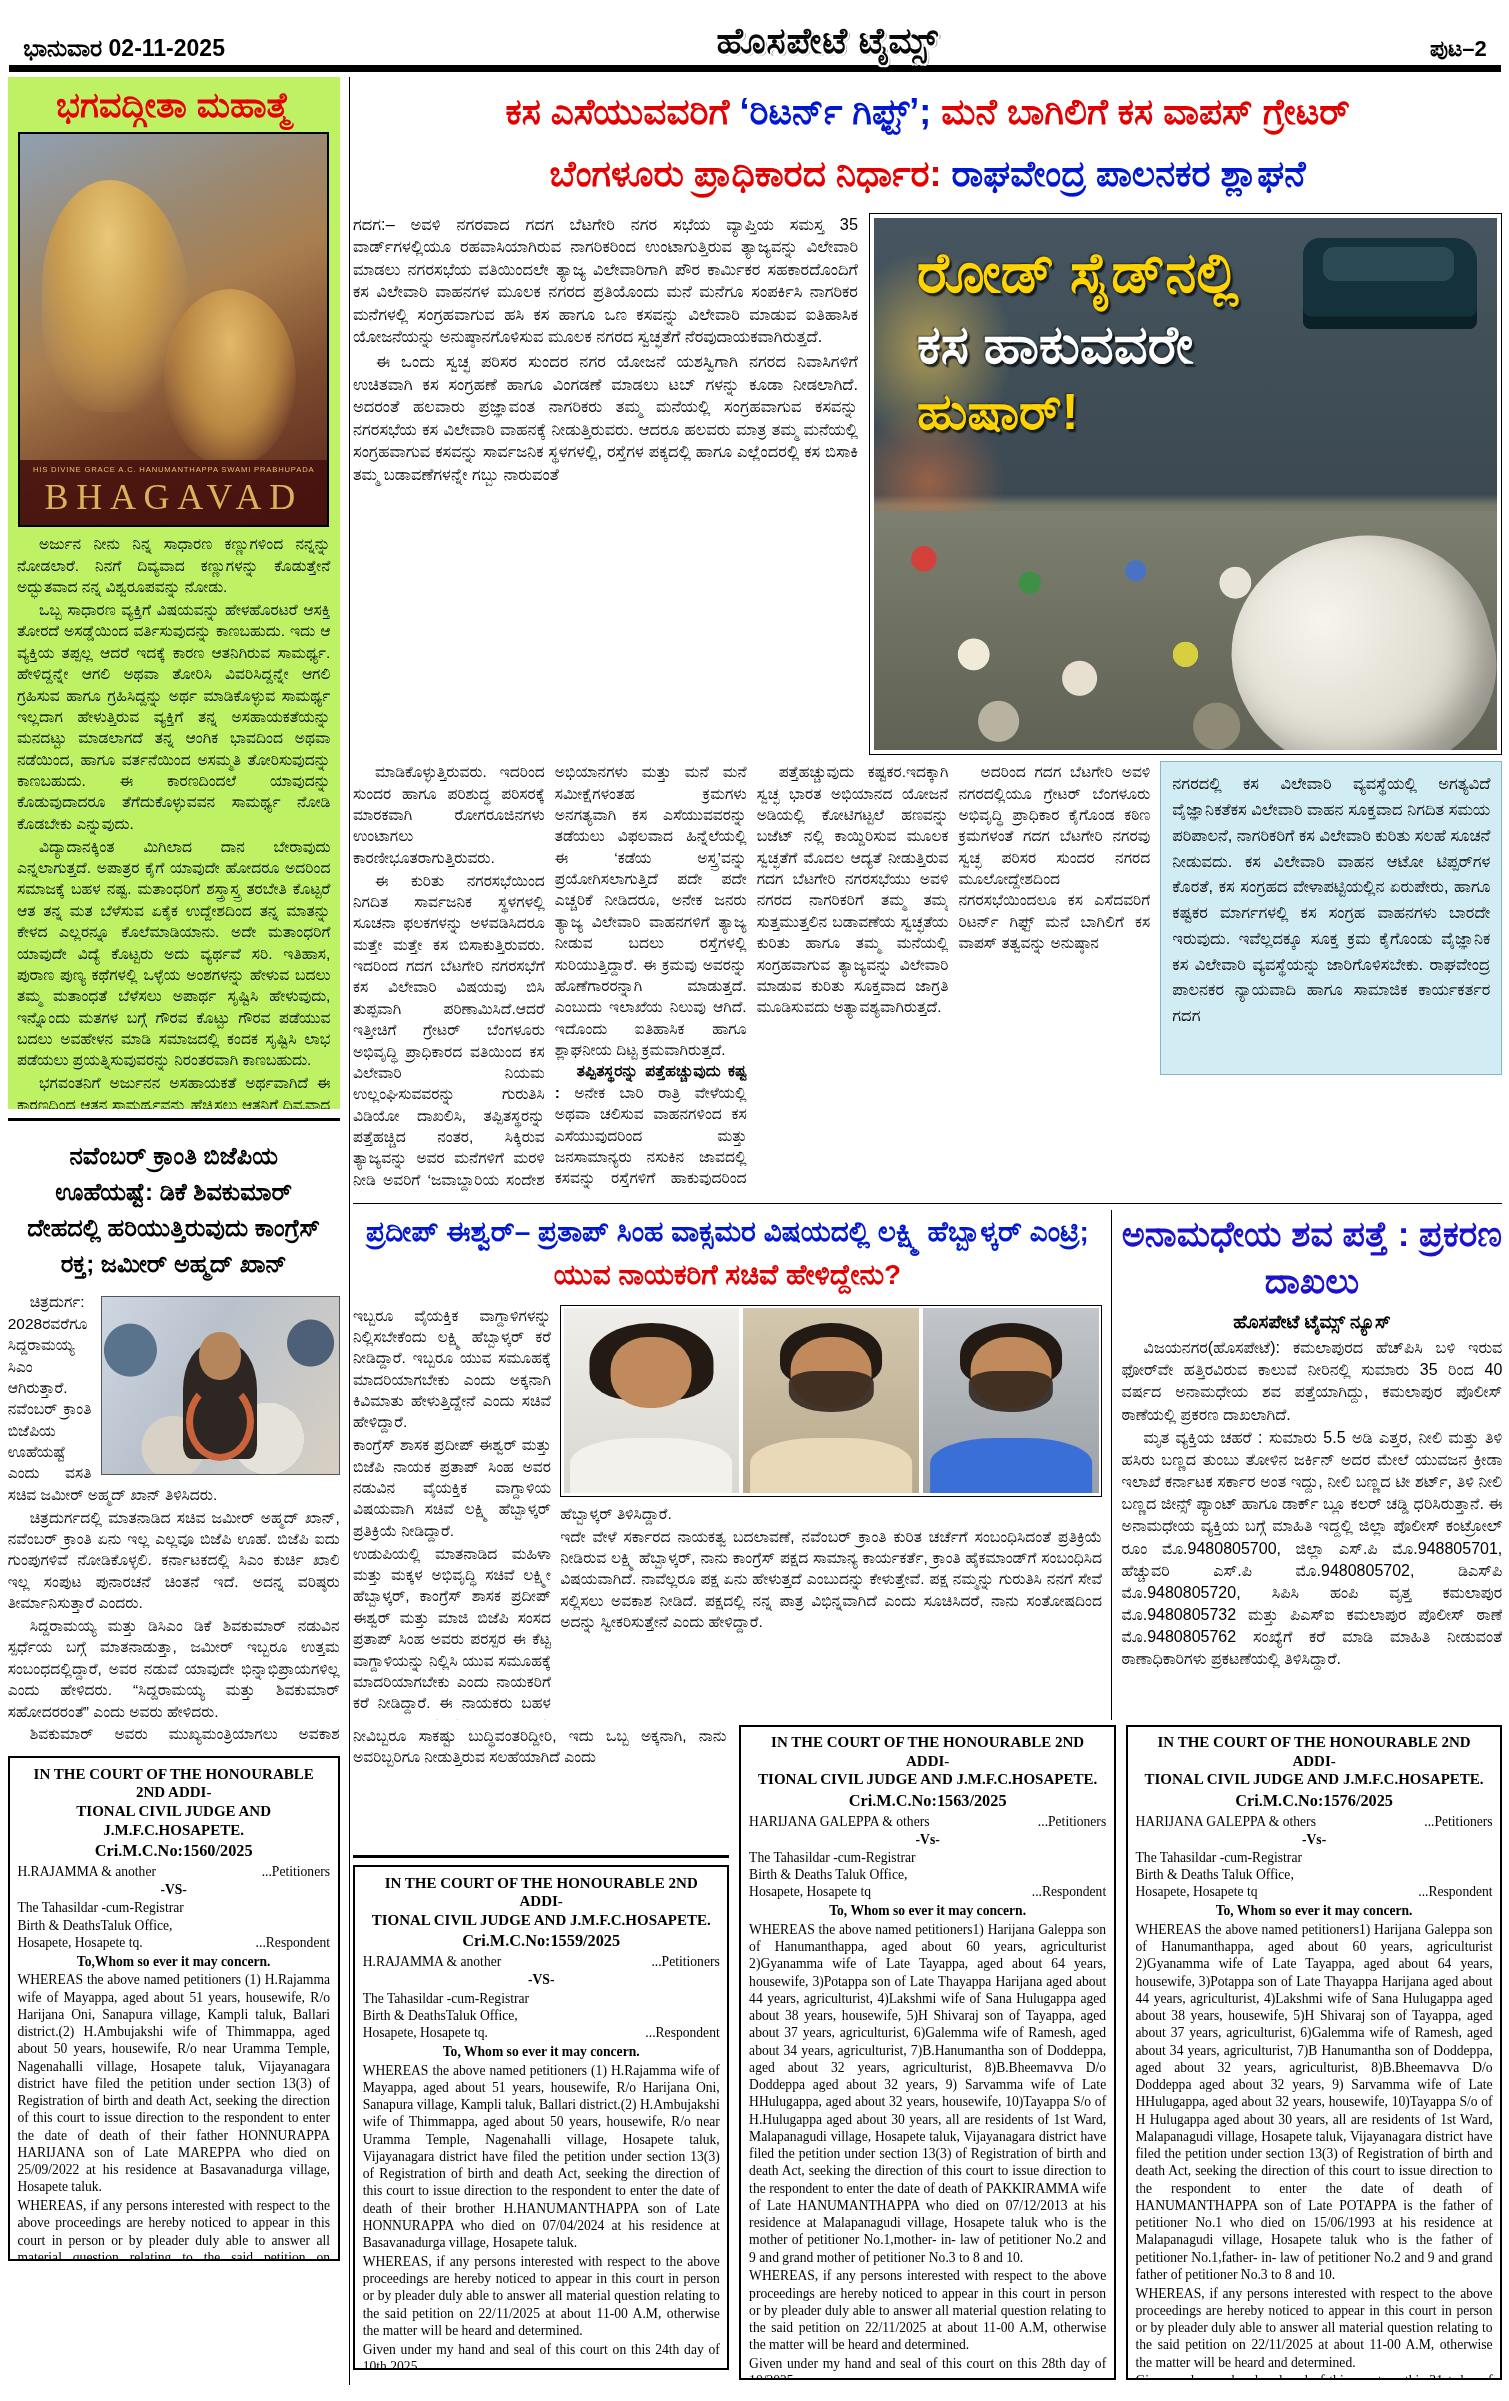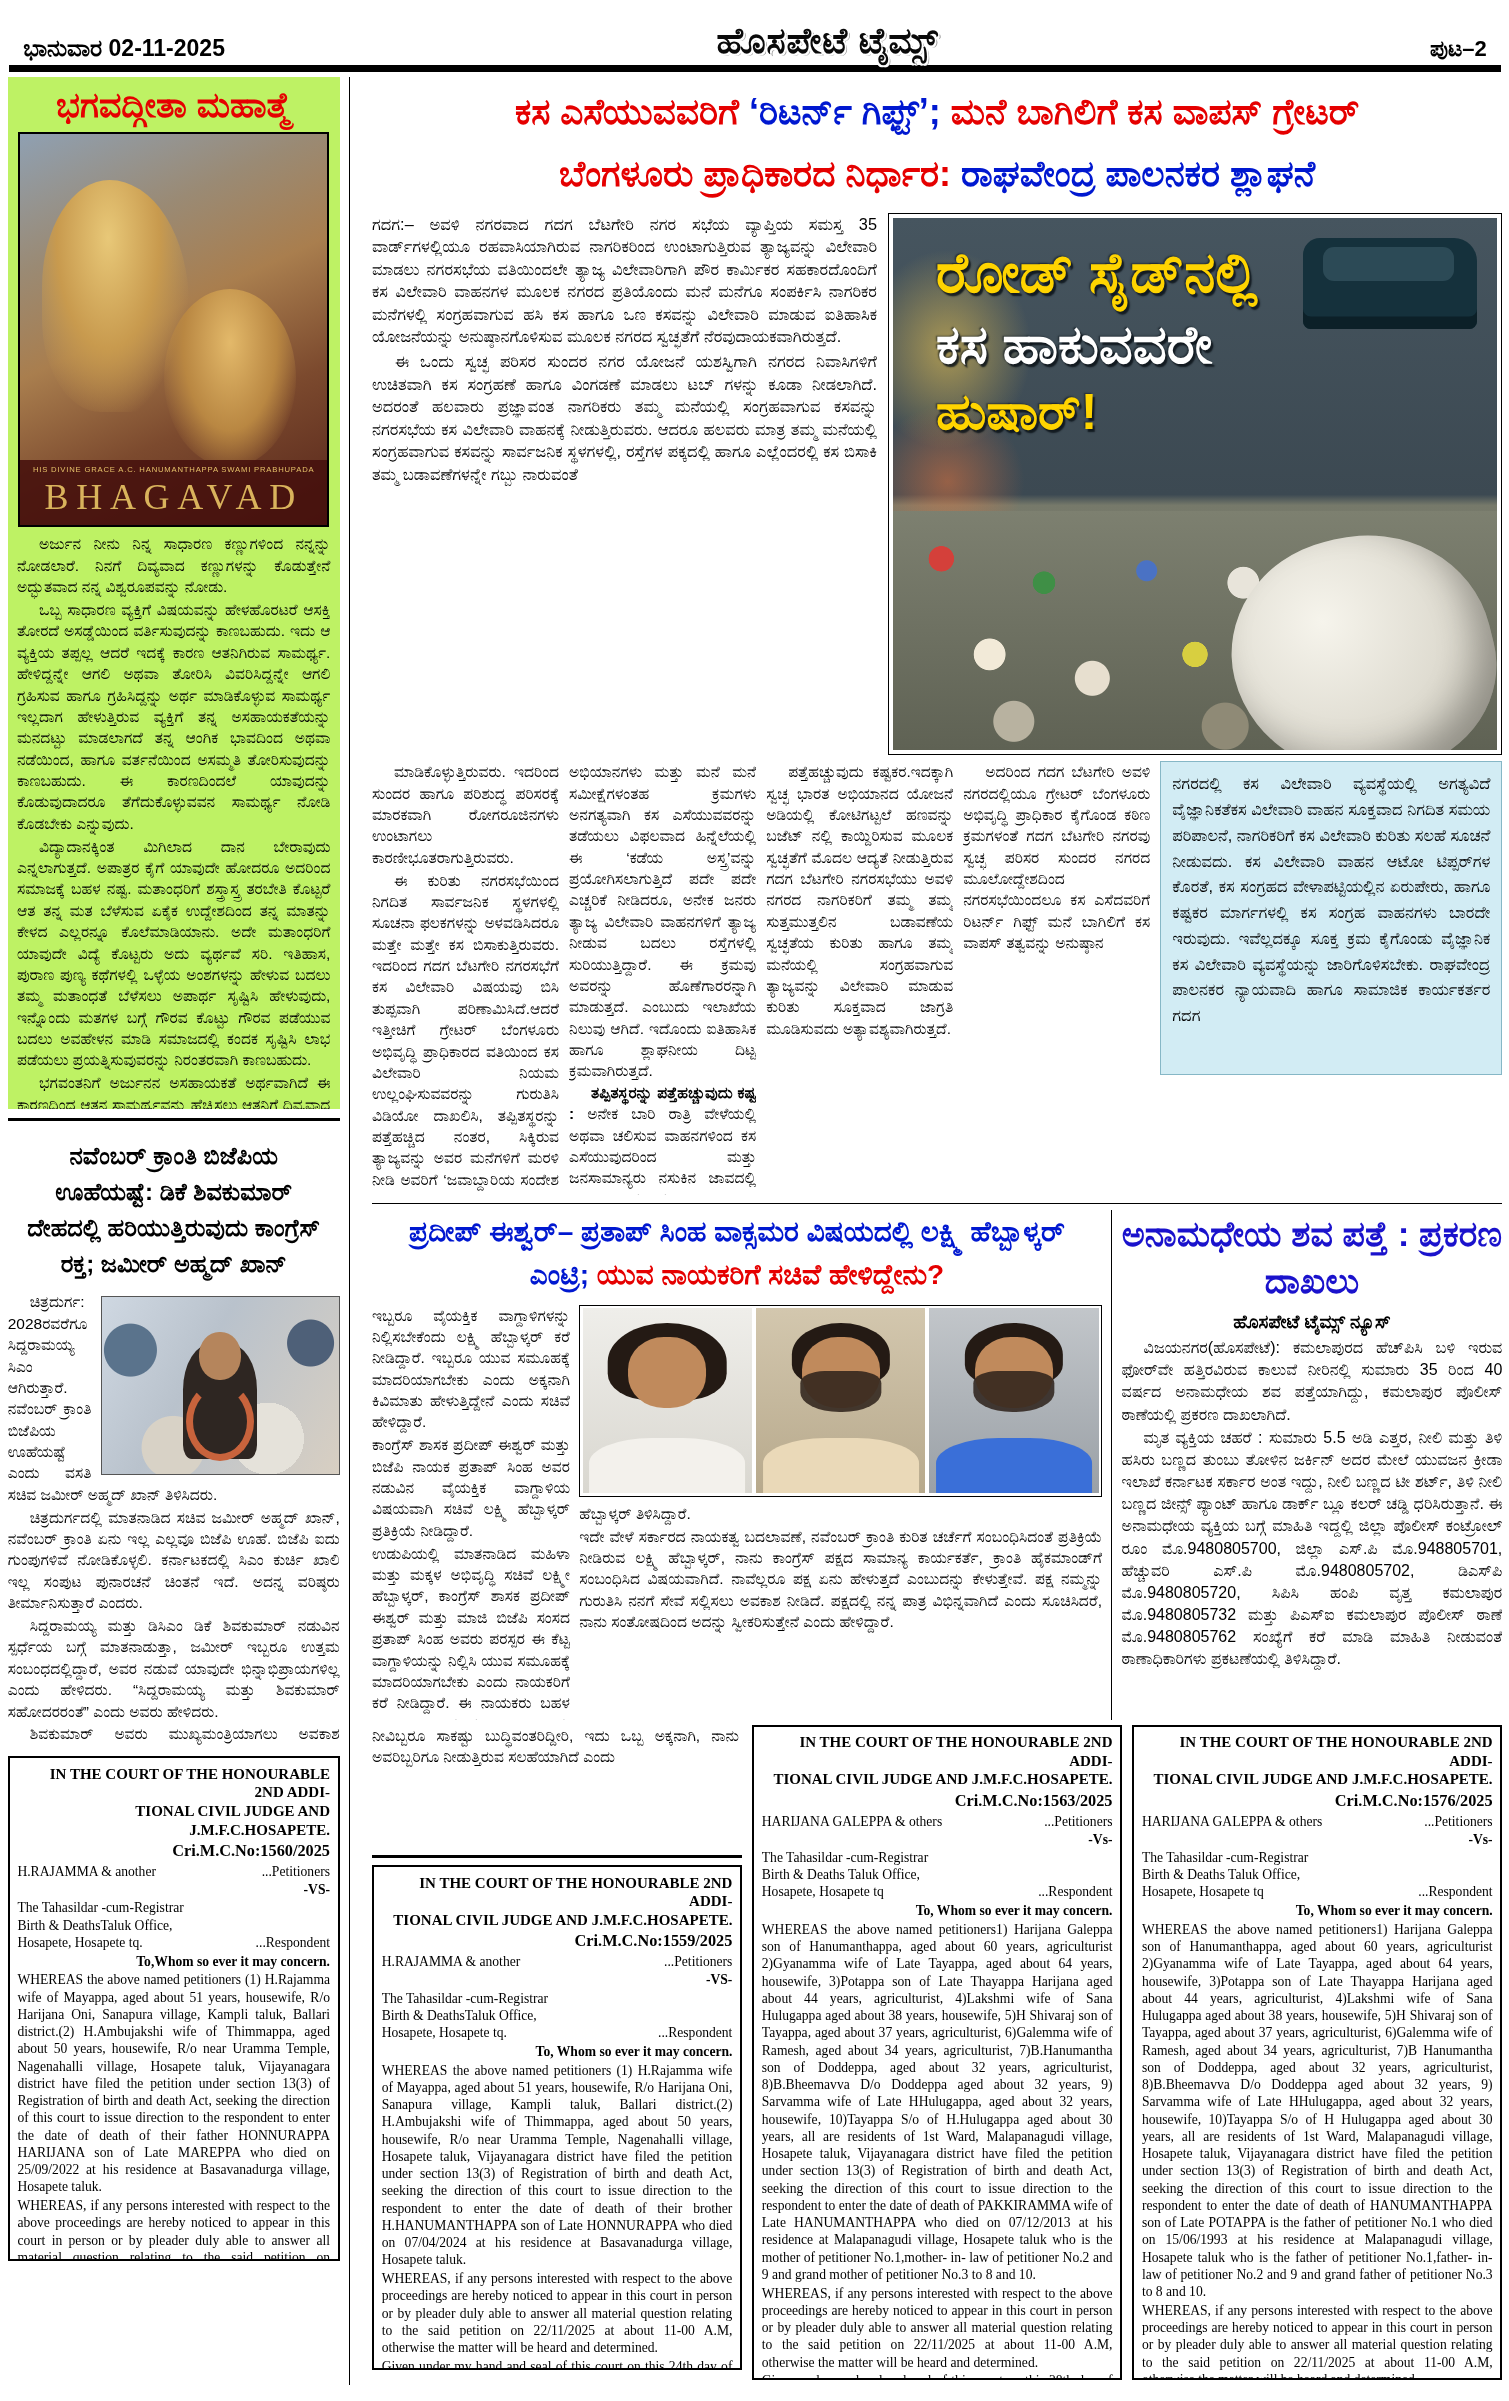--- a/index.html
+++ b/index.html
@@ -9,21 +9,21 @@
   
   .hdr{display:flex;justify-content:space-between;align-items:flex-end;height:56px;padding:6.2px 17px 0;}
   .hdr-date{font-size:23px;font-weight:bold;}
   .hdr-mast{font-size:36px;font-weight:bold;letter-spacing:0.8px;color:#0a0a0a;
             text-shadow:-1.5px -1.5px 0 #fff,1.5px -1.5px 0 #fff,-1.5px 1.5px 0 #fff,1.5px 1.5px 0 #fff,2.3px 2.3px 0 #999;}
   .hdr-page{font-size:22px;font-weight:bold;}
   .hdr-rule{border-top:7px solid #000;margin:3.1px 3.1px 0;}
 
   
   .layout{display:grid;grid-template-columns:332px 1fr;column-gap:9.3px;padding:4.6px 1.5px 0;}
-  .right-zone{border-left:1.5px solid #000;padding-left:22px;min-width:0;}
+  .right-zone{border-left:1.5px solid #000;padding-left:3px;min-width:0;}
 
   
   .kn{text-align:justify;font-size:15.5px;line-height:1.38;}
   .kn p{margin:0 0 1.5px;text-indent:22px;}
   .kn p:first-child{}
   .noindent p{text-indent:0;}
 
   
   .gita-box{background:#bef264;padding:7.7px 9.3px 4.6px;height:1032px;overflow:hidden;box-sizing:border-box;}
   .gita-title{color:#e60000;font-size:35px;font-weight:bold;text-align:center;margin:1.5px 0 7.7px;line-height:1.1;}
@@ -47,21 +47,21 @@
             radial-gradient(circle at 12% 30%,#5a738c 0 26px,transparent 27px),
             radial-gradient(circle at 88% 26%,#4e6078 0 23px,transparent 24px),
             radial-gradient(circle at 70% 80%,#e5e2da 0 36px,transparent 36px),
             radial-gradient(circle at 30% 85%,#d8d2c6 0 31px,transparent 32px);}
   .nov-photo .man{position:absolute;left:50%;top:26%;transform:translateX(-50%);width:74px;height:116px;background:#2e2622;border-radius:40% 40% 12% 12%;}
   .nov-photo .manface{position:absolute;left:50%;top:20%;transform:translateX(-50%);width:42px;height:48px;background:#b5855c;border-radius:48%;}
   .nov-photo .garland{position:absolute;left:50%;top:48%;transform:translateX(-50%);width:54px;height:65px;border-radius:50%;border:7.7px solid #c8633c;border-top-color:transparent;}
 
   
   .notice{border:2.3px solid #000;padding:6.2px 7.7px;font-family:"Liberation Serif",serif;font-size:13.6px;line-height:1.27;box-sizing:border-box;background:#fff;overflow:hidden;}
-  .notice .c{text-align:right;font-weight:bold;margin:0;}
+  .notice .c{text-align:center;font-weight:bold;margin:0;}
   .notice .court{font-size:15px;line-height:1.25;}
   .notice .case{font-size:16.3px;margin:1.5px 0;}
   .notice .row{display:flex;justify-content:space-between;margin:0.8px 0;}
   .notice .addr p{margin:0;}
   .notice .resp{align-self:flex-end;}
   .notice .towhom{margin:1.5px 0;}
   .notice .body p{text-align:justify;margin:0 0 1.5px;}
   .n1{height:505px;margin-top:9.3px;}
 
   

